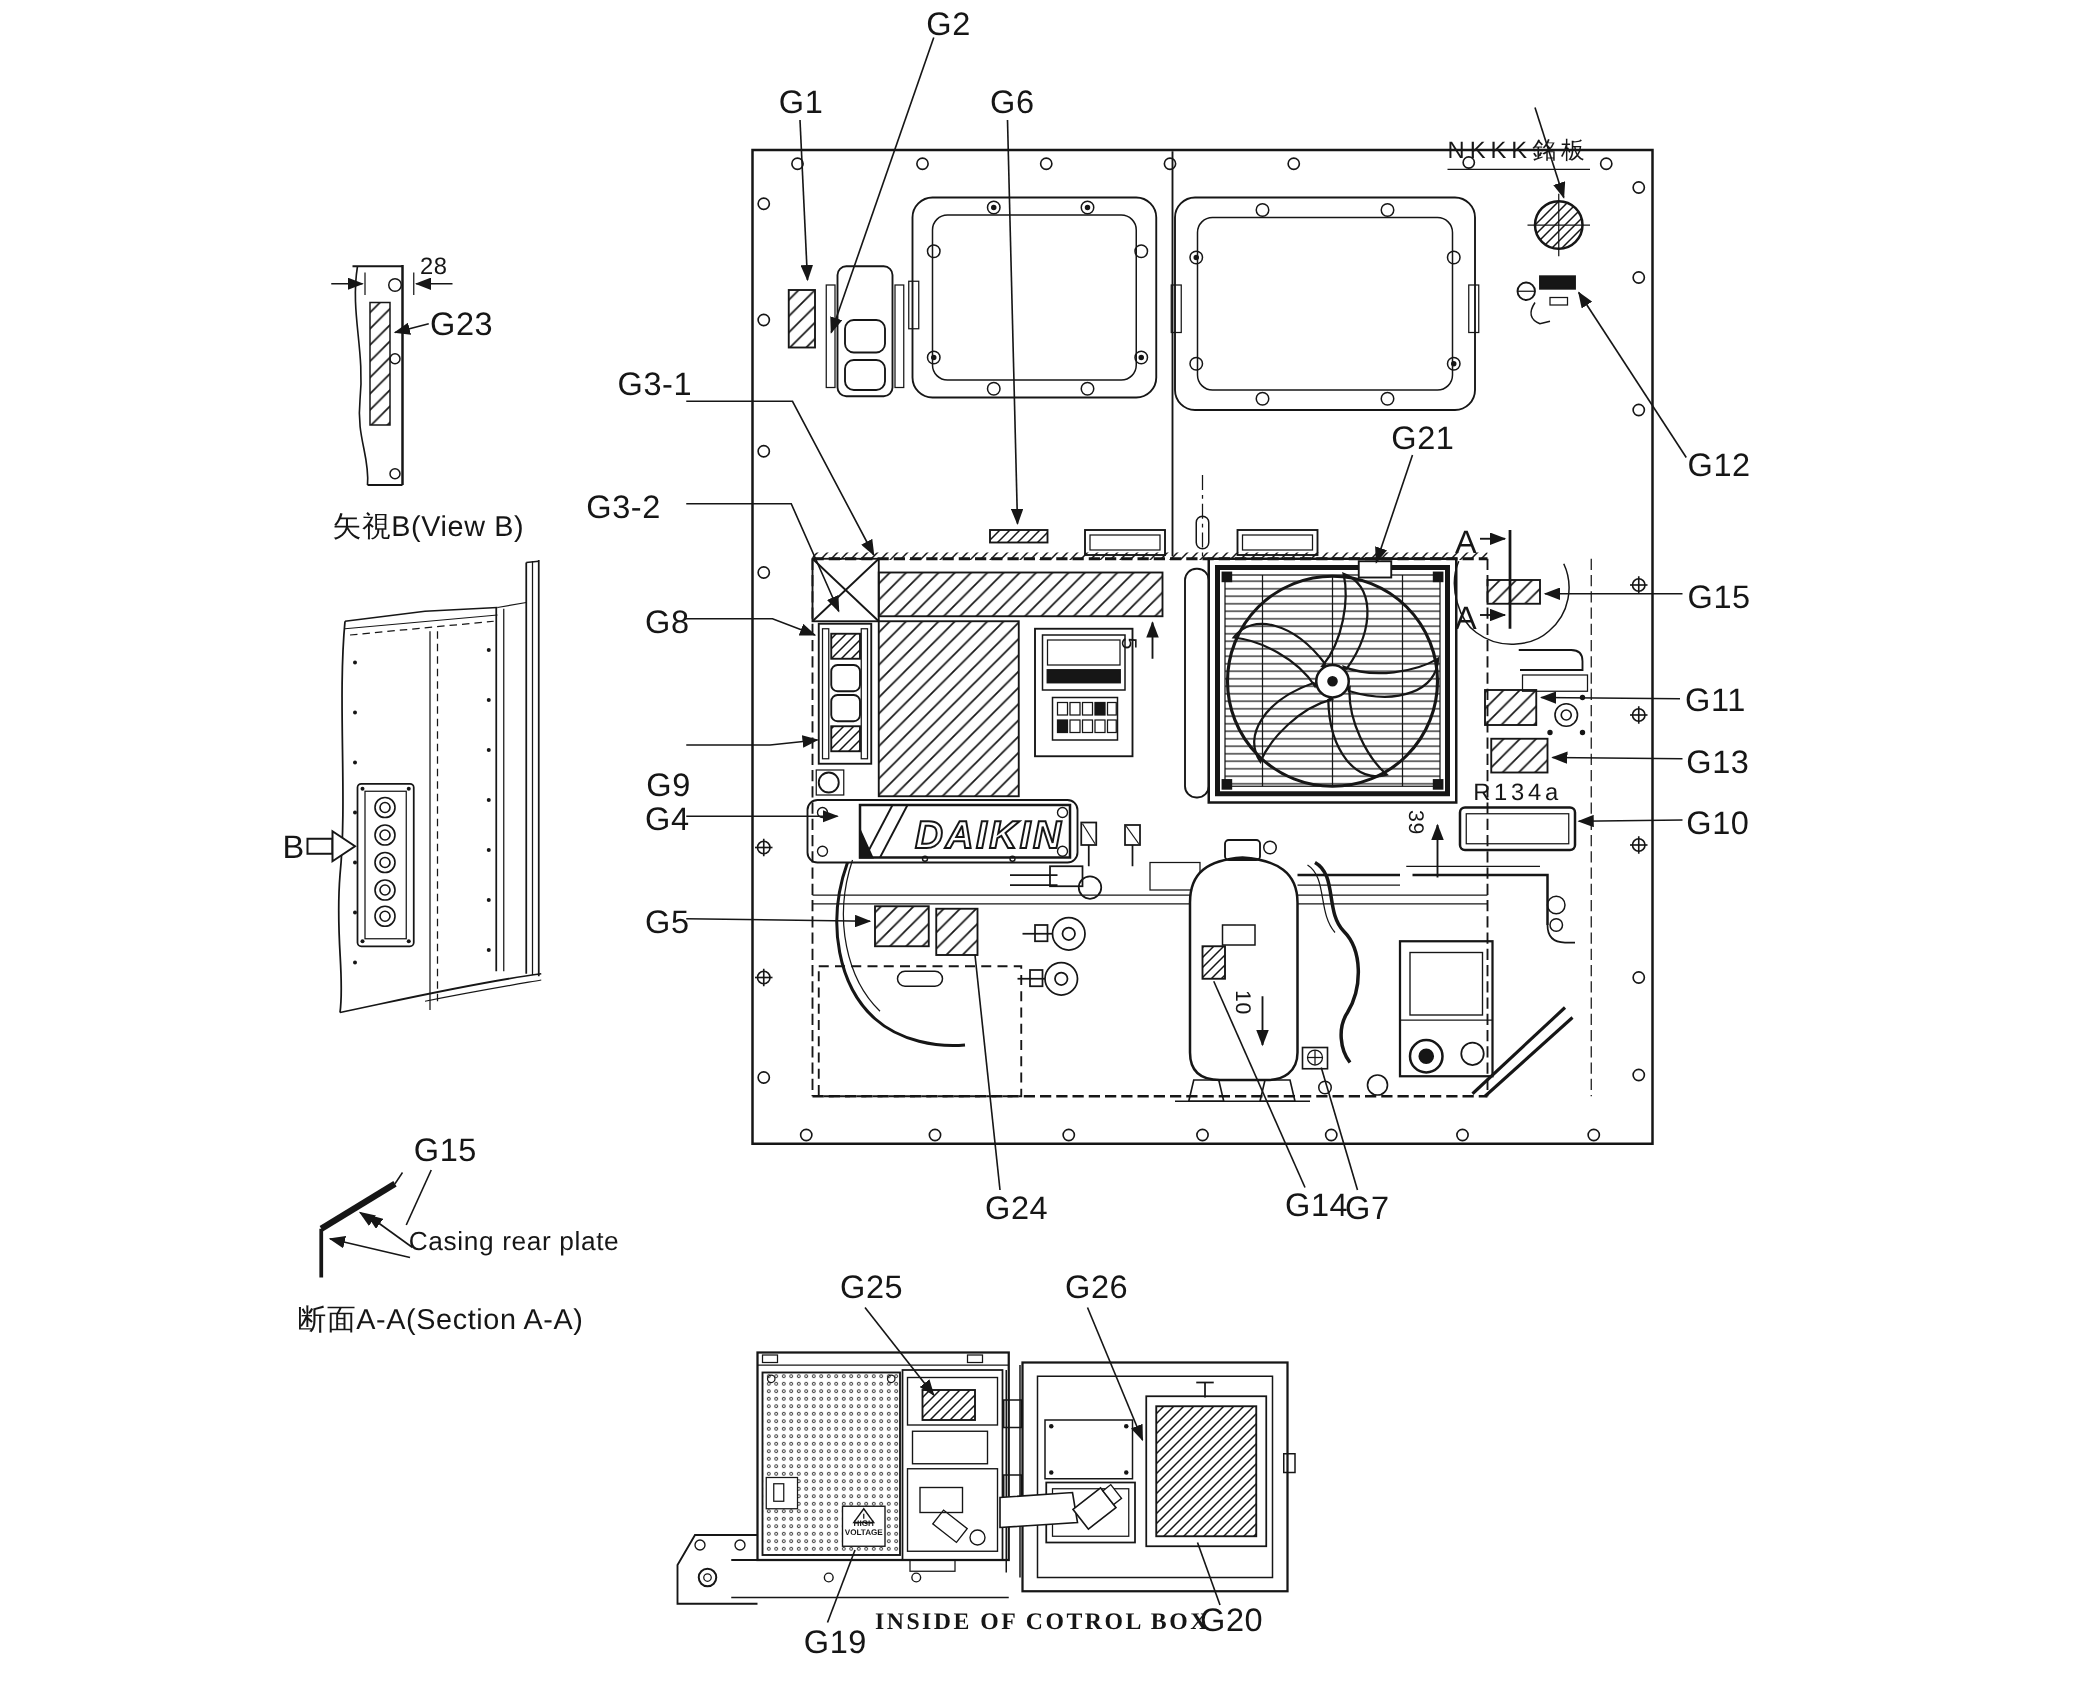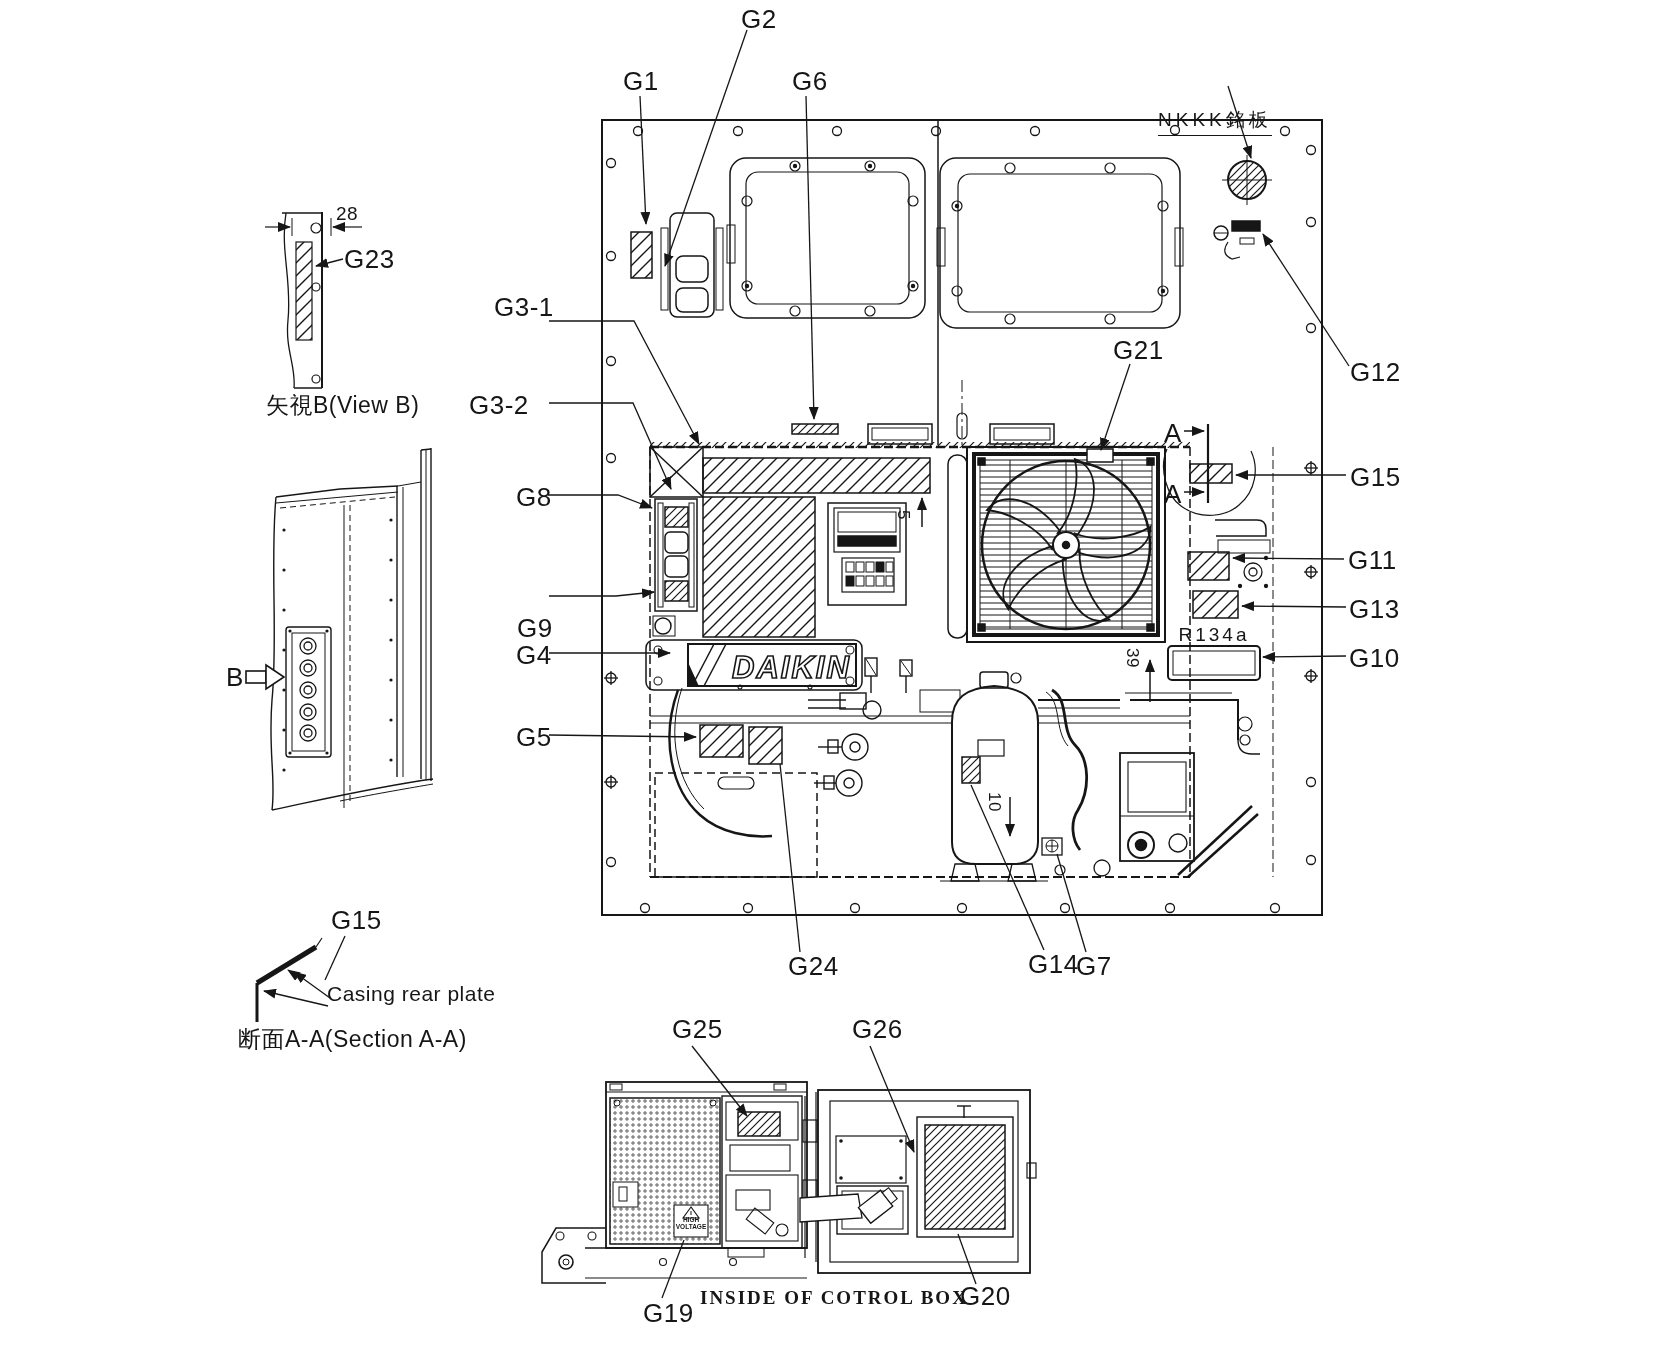--- a/index.html
+++ b/index.html
@@ -1,21 +1,21 @@
 <!DOCTYPE html>
 <html><head>
 <meta charset="utf-8">
 <style>
   html,body{margin:0;padding:0;background:#fff;}
   #stage{position:relative;width:1680px;height:1349px;background:#fff;overflow:hidden;
          font-family:"Liberation Sans","DejaVu Sans",sans-serif;color:#161616;}
   #art{position:absolute;left:0;top:0;}
   .lbl{position:absolute;font-size:26px;font-weight:500;letter-spacing:.5px;white-space:nowrap;color:#161616;}
   .sm{font-size:19px;}
-  .cap{font-size:23px;}
+  .cap{font-size:23px;margin-top:16px;}
   .mono{font-family:Liberation Serif, serif;letter-spacing:2px;font-size:19px;font-weight:700;}
   .ul{border-bottom:1.5px solid #161616;padding-bottom:2px;letter-spacing:4px;font-size:19px;margin-top:48px;}
   .rot{transform:rotate(90deg);transform-origin:center;font-size:17px;}
   .r134a{position:absolute;left:1174px;top:623px;width:80px;height:24px;display:flex;align-items:center;justify-content:center;
          font-size:19px;letter-spacing:3px;font-weight:500;}
   .hv{position:absolute;left:674px;top:1216px;width:34px;text-align:center;font-size:6.5px;line-height:7px;font-weight:700;letter-spacing:0;}
 </style>
 </head>
 <body>
 

